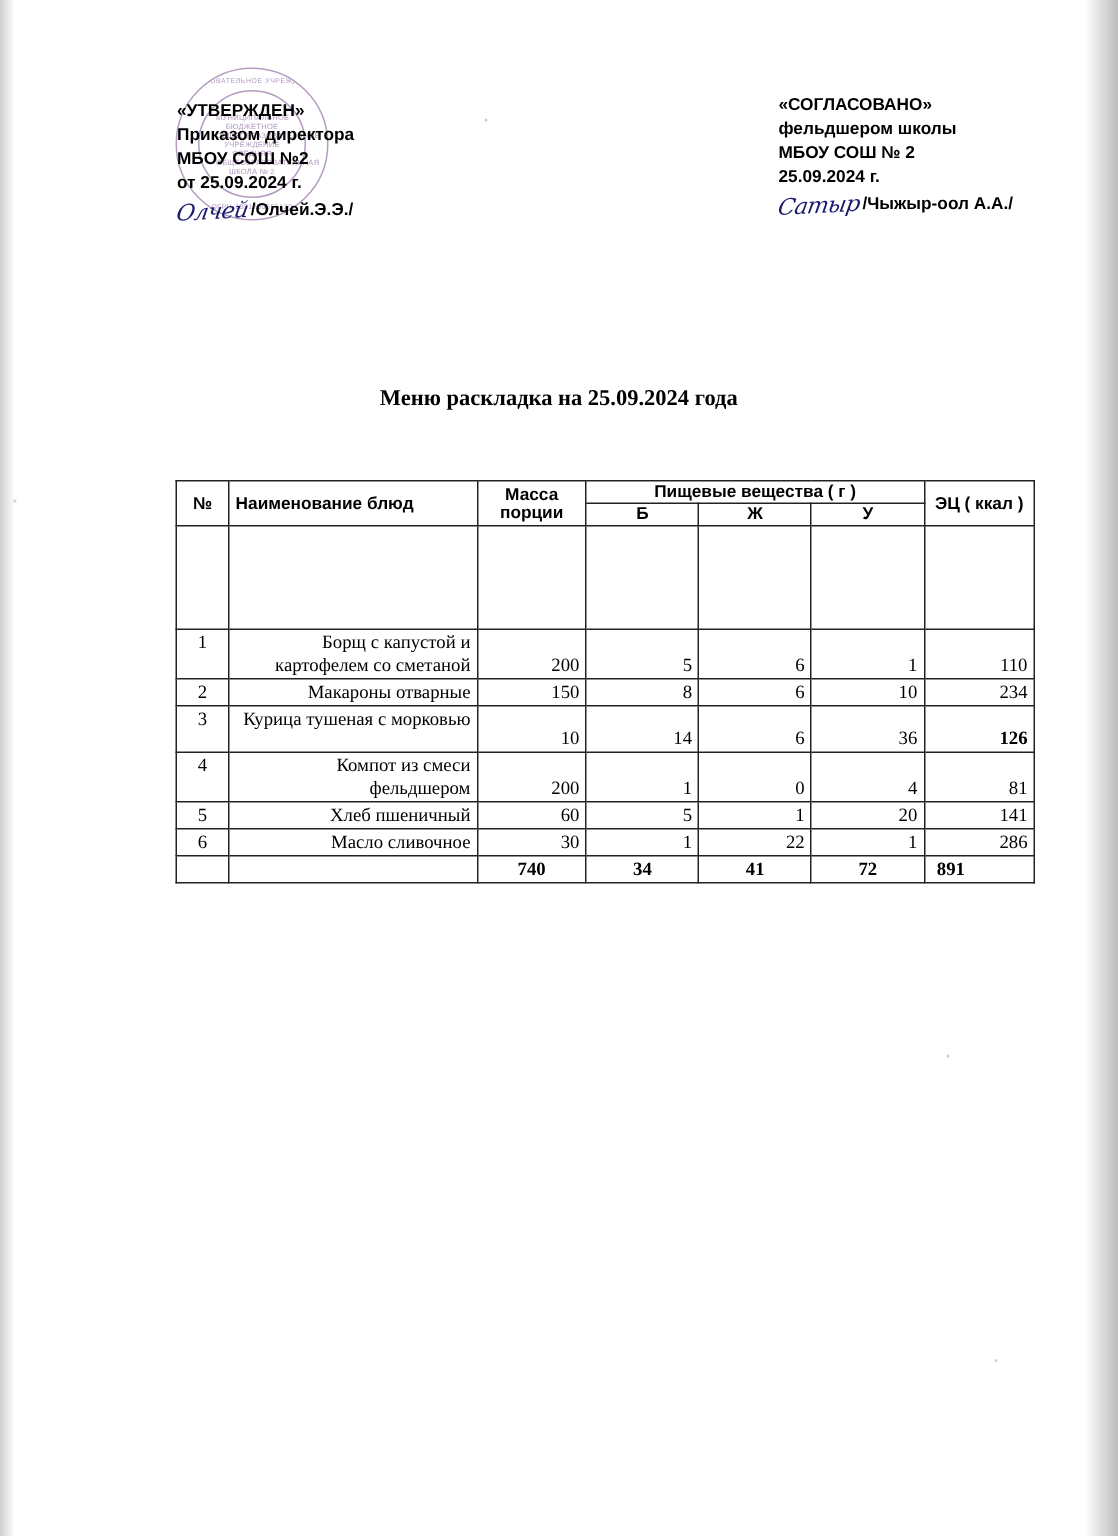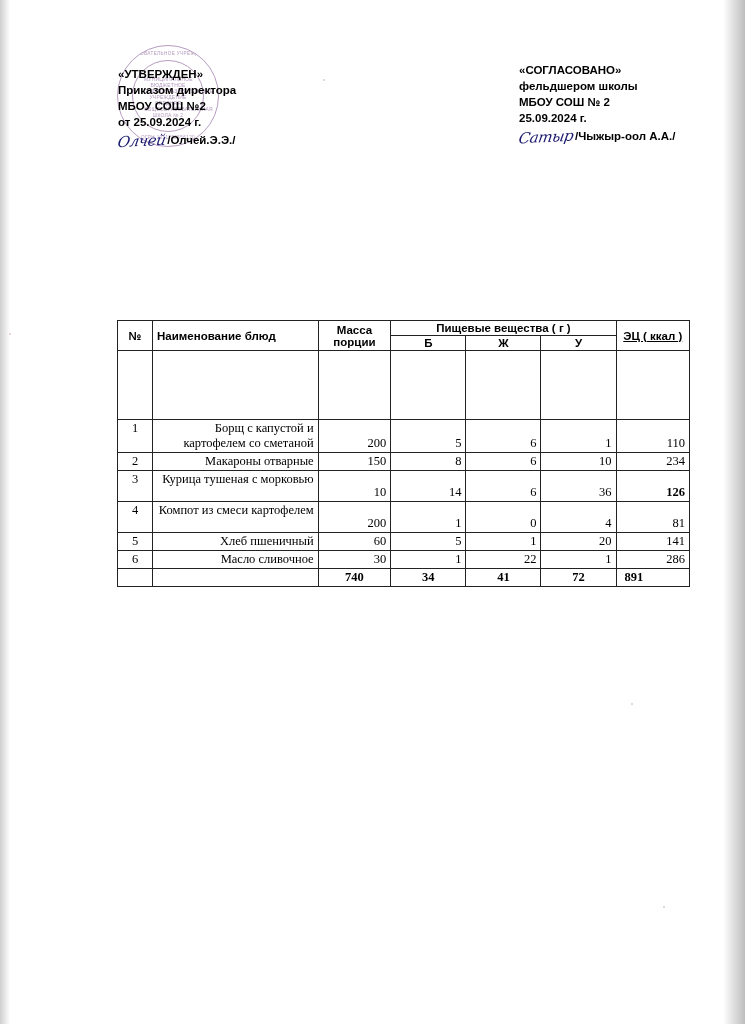--- a/index.html
+++ b/index.html
@@ -192,29 +192,30 @@
     <div>«СОГЛАСОВАНО»</div>
     <div>фельдшером школы</div>
     <div>МБОУ СОШ № 2</div>
     <div>25.09.2024 г.</div>
     <div class="sig-line">
       <span class="sig-script">Сатыр</span>
       <span class="sig-name">/Чыжыр-оол А.А./</span>
     </div>
   </div>
 
+  <div class="doc-title">Меню  раскладка на 25.09.2024 года</div>
 
   <table class="menu">
     <thead>
       <tr>
         <th class="c-num" rowspan="2">№</th>
         <th class="c-name" rowspan="2" style="text-align:left;">Наименование блюд</th>
         <th class="c-mass" rowspan="2" style="text-align:center;padding-right:4px;">Масса порции</th>
         <th colspan="3">Пищевые вещества ( г )</th>
-        <th class="c-ec" rowspan="2" style="text-align:center;padding-right:4px;text-decoration:underline;">ЭЦ ( ккал )</th>
+        <th class="c-ec" rowspan="2" style="text-align:center;padding-right:4px;">ЭЦ ( ккал )</th>
       </tr>
       <tr>
         <th class="c-b" style="text-align:center;padding-right:4px;">Б</th>
         <th class="c-z" style="text-align:center;padding-right:4px;">Ж</th>
         <th class="c-u" style="text-align:center;padding-right:4px;">У</th>
       </tr>
     </thead>
     <tbody>
       <tr class="spacer-row">
         <td class="c-num"></td>
@@ -251,21 +252,21 @@
         <td class="c-name">Курица тушеная с морковью</td>
         <td class="c-mass" style="vertical-align:bottom;">10</td>
         <td class="c-b" style="vertical-align:bottom;">14</td>
         <td class="c-z" style="vertical-align:bottom;">6</td>
         <td class="c-u" style="vertical-align:bottom;">36</td>
         <td class="c-ec" style="vertical-align:bottom;font-weight:bold;">126</td>
       </tr>
 
       <tr class="row-tall">
         <td class="c-num">4</td>
-        <td class="c-name">Компот из смеси картофелем</td>
+        <td class="c-name">Компот из смеси фельдшером</td>
         <td class="c-mass" style="vertical-align:bottom;">200</td>
         <td class="c-b" style="vertical-align:bottom;">1</td>
         <td class="c-z" style="vertical-align:bottom;">0</td>
         <td class="c-u" style="vertical-align:bottom;">4</td>
         <td class="c-ec" style="vertical-align:bottom;">81</td>
       </tr>
 
       <tr>
         <td class="c-num">5</td>
         <td class="c-name">Хлеб пшеничный</td>

